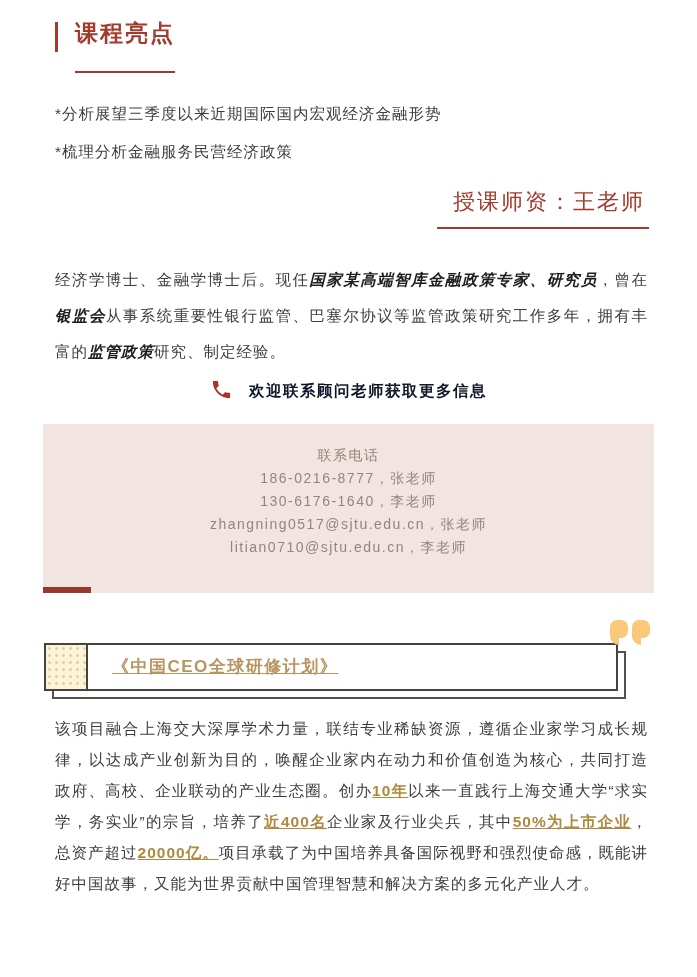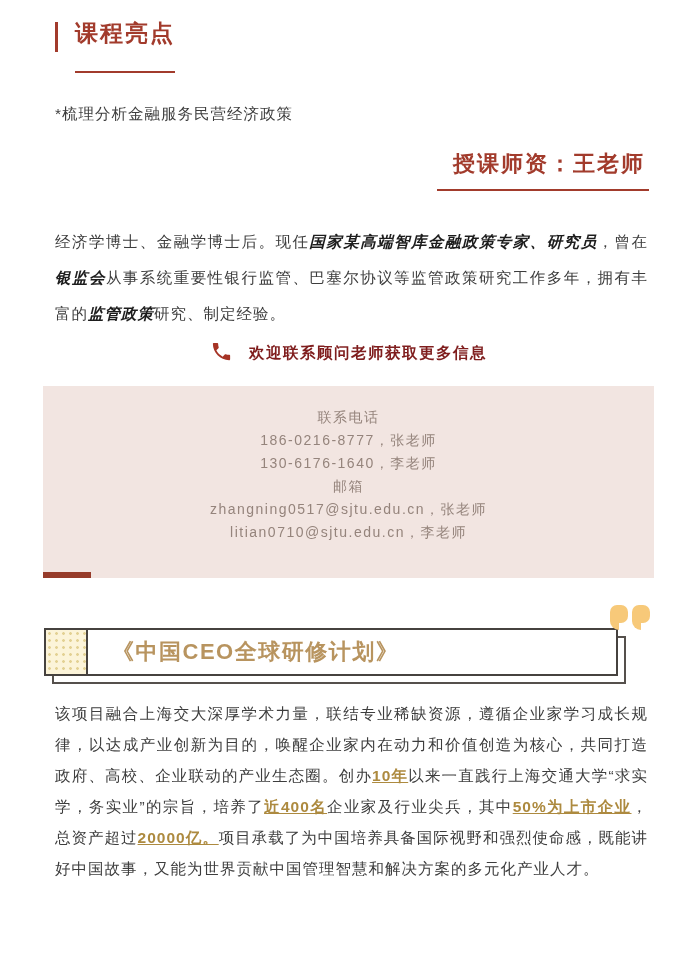--- a/index.html
+++ b/index.html
@@ -18,36 +18,36 @@
     padding-bottom:24px;border-bottom:2px solid #a23b2c;line-height:27px;
   }
   
   .highlights{margin:22px 44px 0 55px;}
   .highlights p{
     margin:0;font-size:15.5px;line-height:38px;color:#3d3d3d;letter-spacing:1px;
   }
   
   .fac-head-row{text-align:right;margin:0 48px 0 0;}
   .fac-head{
-    display:inline-block;font-size:22px;font-weight:700;color:#a23b2c;letter-spacing:2px;
+    display:inline-block;font-size:22px;font-weight:400;color:#a23b2c;letter-spacing:2px;
     padding:0 4px 12px 16px;border-bottom:2px solid #a23b2c;line-height:26px;
   }
   
   .bio{
     margin:14px 49px 0 55px;font-size:15.5px;line-height:36px;color:#3d3d3d;
     text-align:justify;text-justify:inter-ideograph;word-break:break-all;letter-spacing:1px;
   }
   .seg-normal{font-weight:400;}
   .seg-bold{font-weight:700;color:#1d1d1d;font-style:italic;}
   .seg-gold{font-weight:700;color:#ad8a3f;text-decoration:underline;}
   
   .phone-banner{
     margin-top:10px;display:flex;align-items:center;justify-content:center;gap:16px;height:24px;
   }
-  .phone-banner .txt{font-size:15.5px;font-weight:700;color:#7f1d1d;letter-spacing:1.5px;text-align:center;}
+  .phone-banner .txt{font-size:15.5px;font-weight:700;color:#0f172a;letter-spacing:1.5px;text-align:center;}
   .phone-svg{width:23px;height:23px;}
   
   .contact-box{
     margin:20px 43px 0 43px;background:#f2e5e1;position:relative;
     padding:20px 0 34px 0;text-align:center;
   }
   .contact-box p{
     margin:0;font-size:14px;line-height:23px;color:#95847c;letter-spacing:1.5px;
   }
   .contact-accent{
@@ -63,22 +63,22 @@
     position:absolute;top:0;left:0;width:574px;height:48px;box-sizing:border-box;
     border:2px solid #46423f;background:#ffffff;display:flex;align-items:stretch;
   }
   .dot-square{
     width:40px;border-right:2px solid #46423f;
     background-color:#fcf4d9;
     background-image:radial-gradient(#e3d193 1.1px, rgba(0,0,0,0) 1.6px);
     background-size:7px 7px;
   }
   .ceo-title{
-    align-self:center;margin-left:24px;font-size:22px;font-weight:700;
-    color:#b8945f;letter-spacing:1.5px;
+    align-self:center;margin-left:24px;font-size:17px;font-weight:700;
+    color:#b8945f;letter-spacing:1.5px;text-decoration:underline;
   }
   .quote-icon{position:absolute;top:-23px;right:-32px;display:flex;gap:4px;}
   .q-mark{position:relative;width:18px;height:32px;}
   .q-head{position:absolute;top:0;left:0;width:18px;height:18px;background:#f7c979;border-radius:7px;}
   .q-tail{position:absolute;top:10px;left:0;width:9px;height:15px;background:#f7c979;border-bottom-left-radius:10px;}
   
   .ceo-desc{
     margin:22px 49px 0 55px;font-size:15.5px;line-height:31px;color:#3d3d3d;
     text-align:justify;text-justify:inter-ideograph;word-break:break-all;letter-spacing:1px;
   }
@@ -87,20 +87,21 @@
 <body>
 
 
 
 
 <div class="hl-accent"></div>
 <h2 class="hl-head">课程亮点</h2>
 
 
 <div class="highlights">
+  <p>*分析展望三季度以来近期国际国内宏观经济金融形势</p>
   <p>*梳理分析金融服务民营经济政策</p>
 </div>
 
 
 <div class="fac-head-row">
   <h2 class="fac-head">授课师资：王老师</h2>
 </div>
 
 
 <p class="bio"><span class="seg-normal">经济学博士、金融学博士后。现任</span><span class="seg-bold">国家某高端智库金融政策专家、研究员</span><span class="seg-normal">，曾在</span><span class="seg-bold">银监会</span><span class="seg-normal">从事系统重要性银行监管、巴塞尔协议等监管政策研究工作多年，拥有丰富的</span><span class="seg-bold">监管政策</span><span class="seg-normal">研究、制定经验。</span></p>
@@ -113,21 +114,20 @@
     </svg>
   </span>
   <span class="txt">欢迎联系顾问老师获取更多信息</span>
 </div>
 
 
 <div class="contact-box">
   <p>联系电话</p>
   <p>186-0216-8777，张老师</p>
   <p>130-6176-1640，李老师</p>
-  <p>邮箱</p>
   <p>zhangning0517@sjtu.edu.cn，张老师</p>
   <p>litian0710@sjtu.edu.cn，李老师</p>
   <div class="contact-accent"></div>
 </div>
 
 
 <div class="ceo-wrap">
   <div class="ceo-ghost"></div>
   <div class="ceo-box">
     <div class="dot-square"></div>

